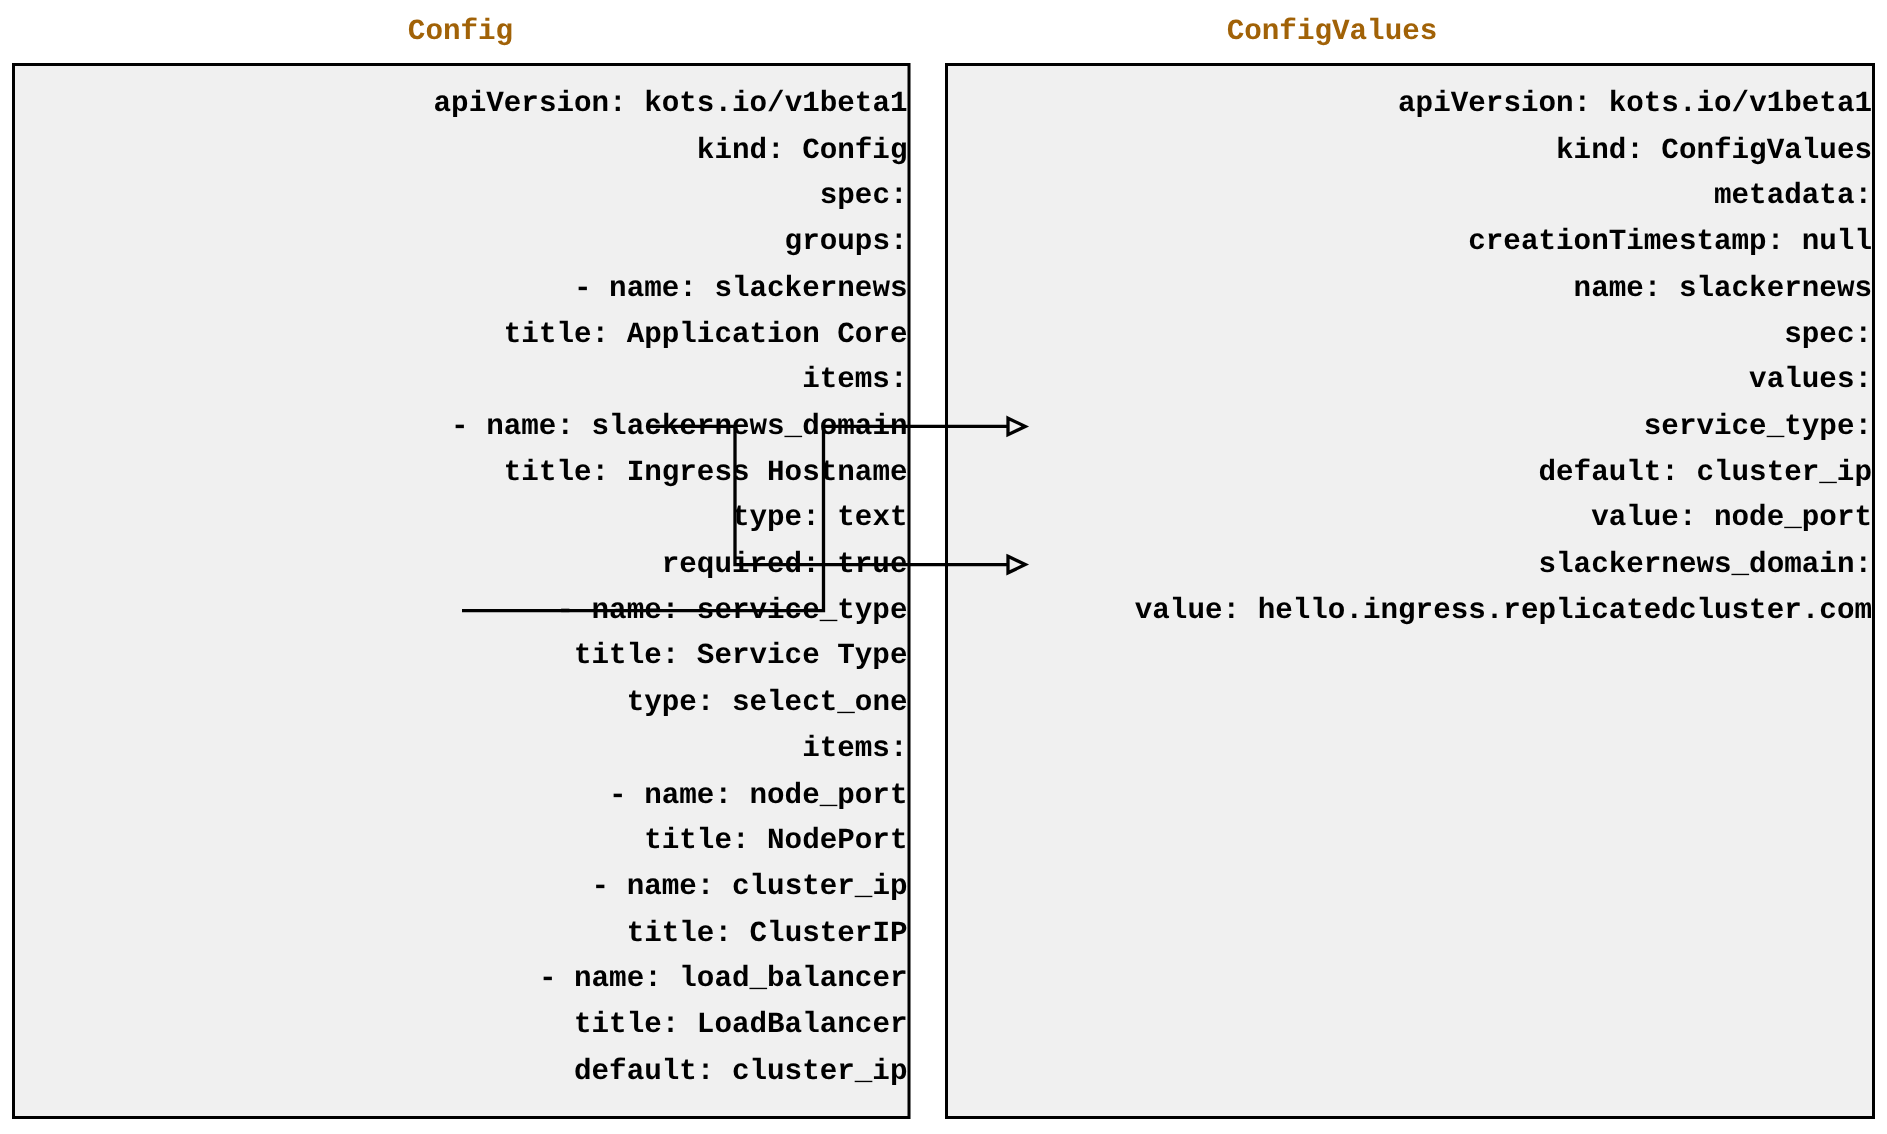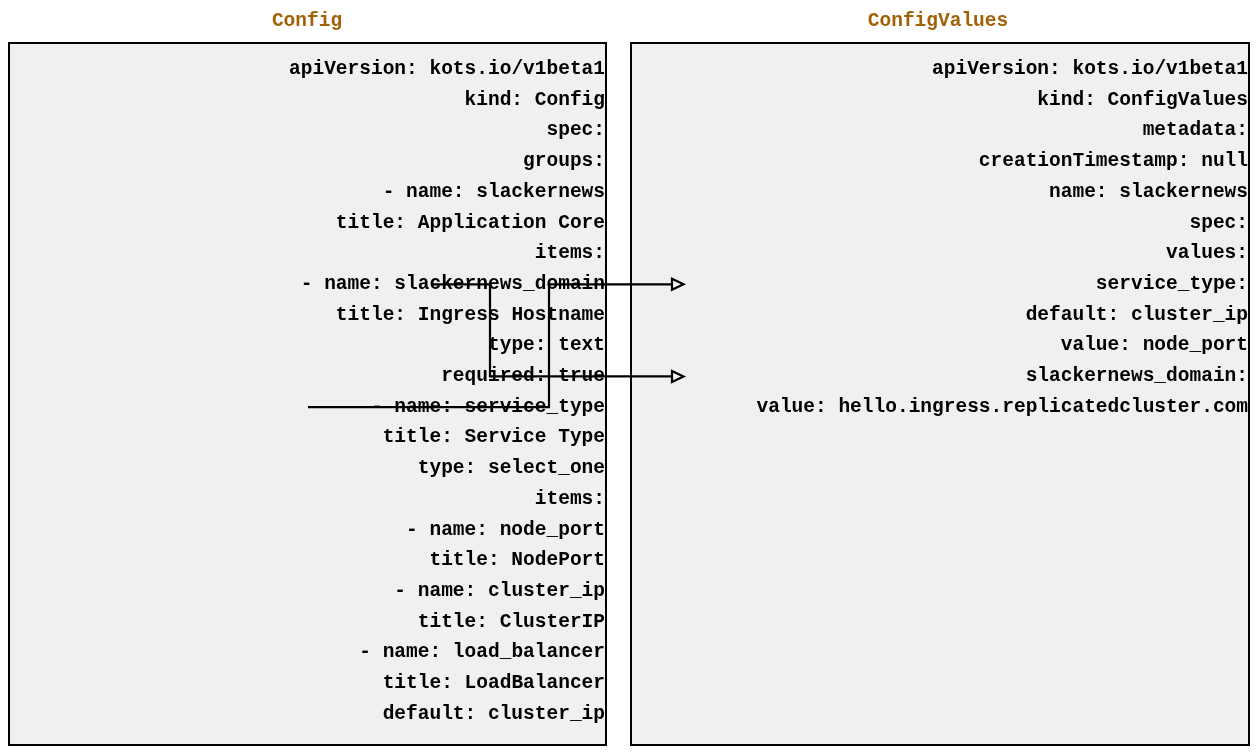--- a/index.html
+++ b/index.html
@@ -17,21 +17,21 @@
     top: 7px;
     transform: translateX(-50%);
     font-family: "Liberation Mono", "DejaVu Sans Mono", monospace;
     font-weight: bold;
     font-size: 19.5px;
     line-height: 28px;
     color: #a16207;
     white-space: nowrap;
   }
   #title-left  { left: 307px; }
-  #title-right { left: 938px; }
+  #title-right { left: 888px; }
   .yaml-panel {
     position: absolute;
     top: 42px;
     height: 704px;
     background: #f0f0f0;
     border: 2px solid #000000;
     box-sizing: border-box;
     text-align: right;
   }
   #panel-left  { left: 8px;   width: 599px; }

